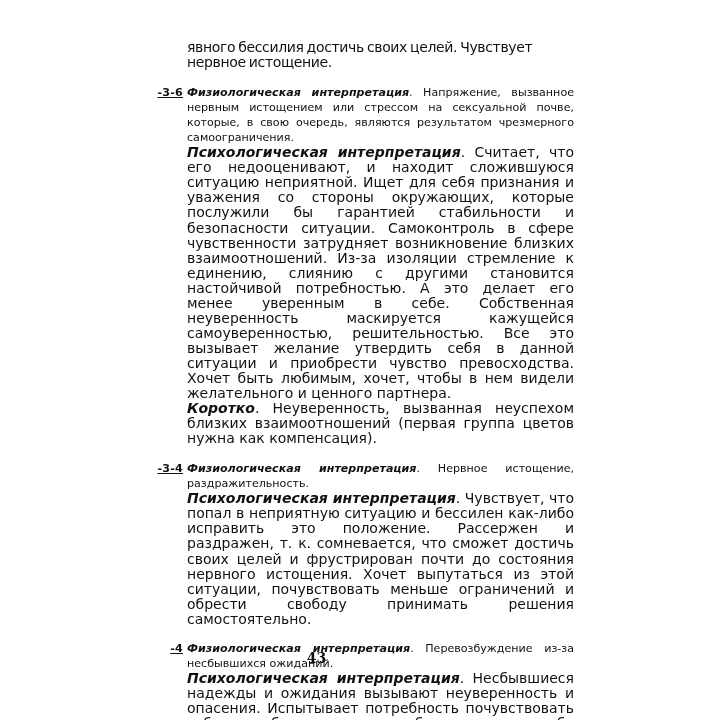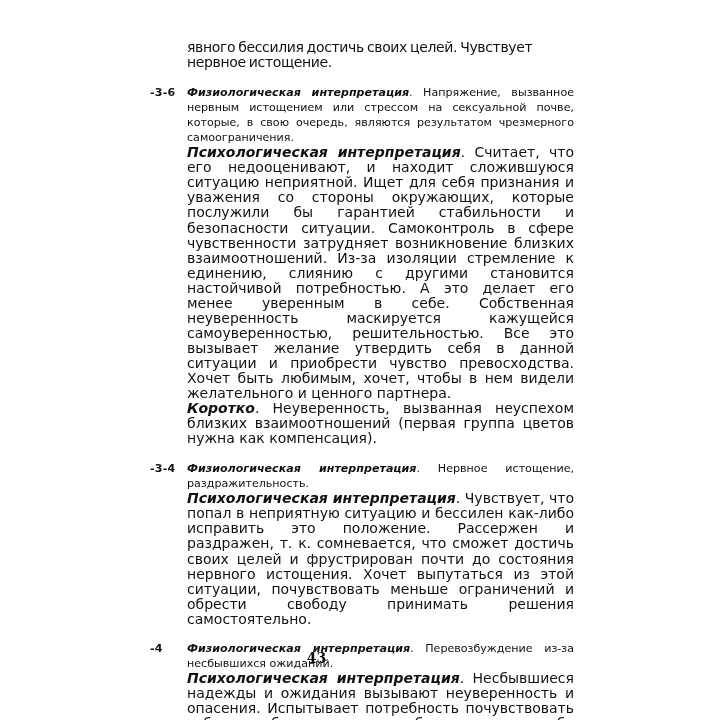--- a/index.html
+++ b/index.html
@@ -61,22 +61,23 @@
 
   .section-label {
     position: absolute;
     left: 0px;
     top: 0px;
     width: 33px;
     font-size: 11.1px;
     font-weight: bold;
     line-height: 15.05px;
     letter-spacing: 0.2px;
-    text-align: left;
+    text-align: right;
     white-space: nowrap;
+    text-decoration: underline;
   }
 
   .run-head {
     font-weight: bold;
     font-style: italic;
   }
 
   .gap {
     height: 15px;
   }

